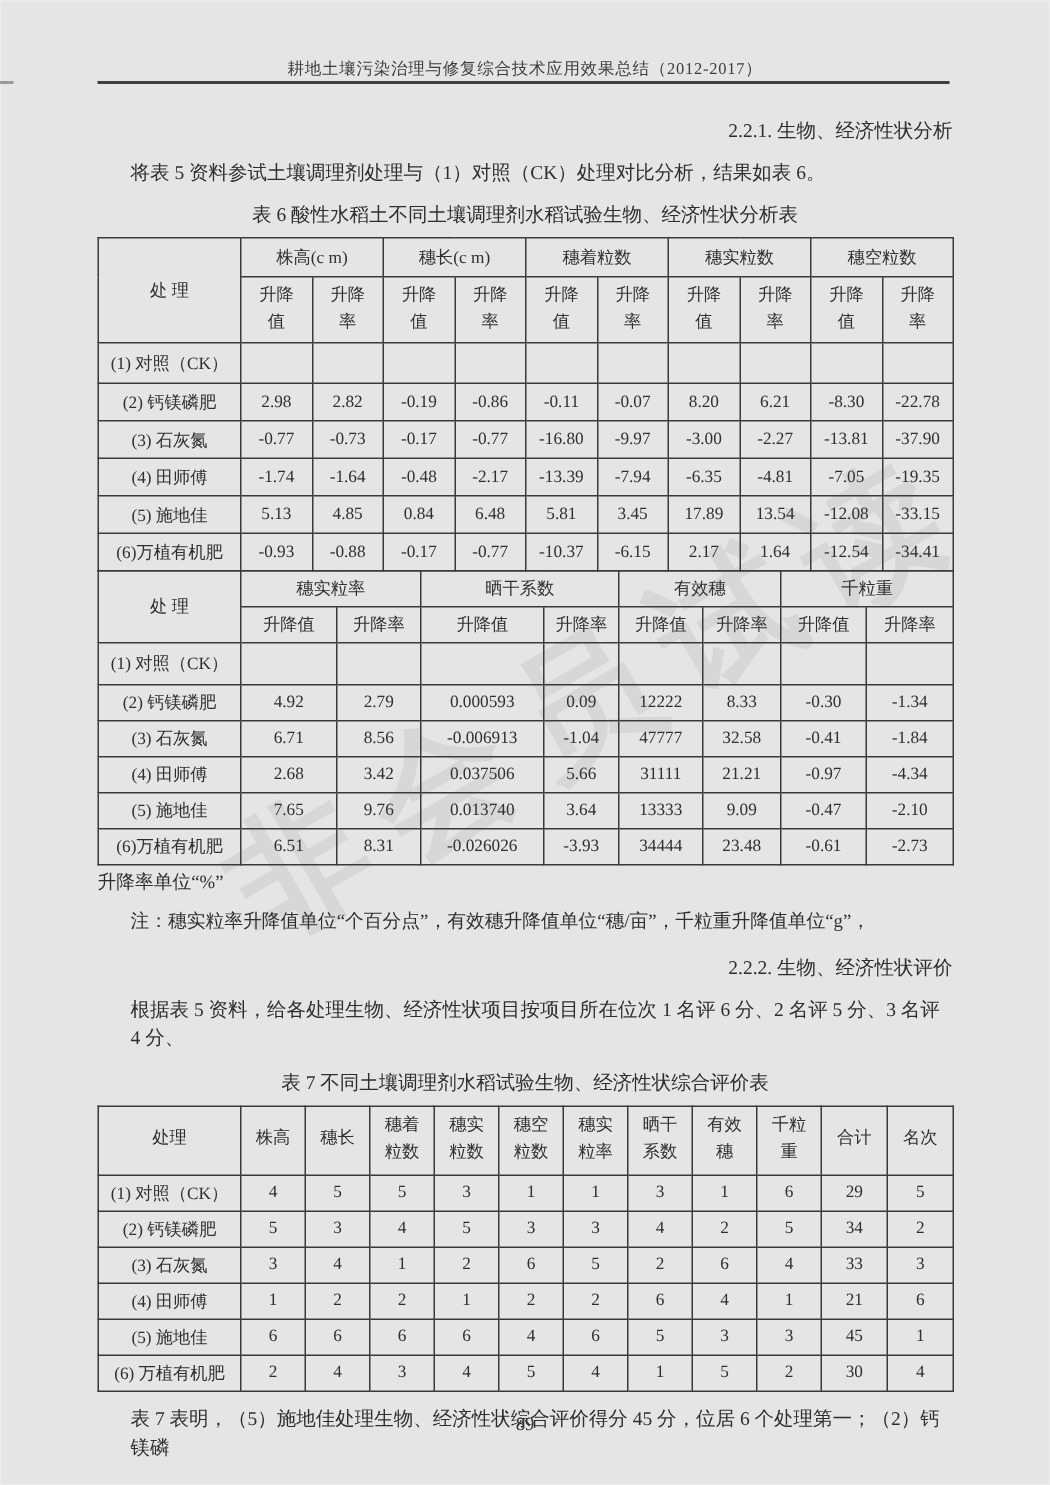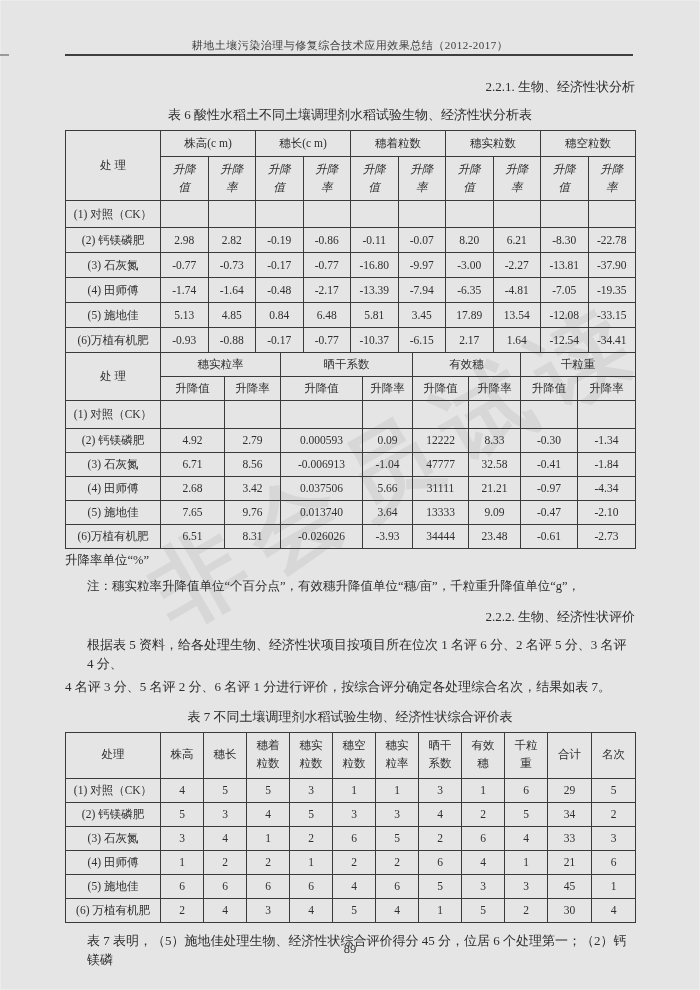--- a/index.html
+++ b/index.html
@@ -18,21 +18,21 @@
   .sec-heading{font-size:13px;margin:8px 0 0 0;padding-left:22px;color:#2e2e2e;text-align:right;}
   .para{font-size:13px;margin:9px 0 0 0;line-height:19px;color:#2e2e2e;}
   .indent{padding-left:22px;}
   .tbl-title{text-align:center;font-size:13px;margin:10px 0 6px 0;color:#2e2e2e;}
   table{border-collapse:collapse;table-layout:fixed;width:570px;font-size:11.5px;color:#2f2f2f;
         border:1.5px solid #3a3a3a;}
   th,td{border:1px solid #3a3a3a;text-align:center;vertical-align:middle;padding:0 1px;
         font-weight:normal;overflow:hidden;}
   .pre{white-space:pre-line;line-height:1.55;}
   #table6a thead tr:nth-child(1){height:26px;}
-  #table6a thead tr:nth-child(2){height:44px;font-style:italic;}
+  #table6a thead tr:nth-child(2){height:44px;}
   #table6a tbody tr{height:25px;}
   #table6a tbody tr:first-child{height:27px;}
   #table6b{margin-top:-1.5px;}
   #table6b thead tr{height:24px;}
   #table6b tbody tr{height:24px;}
   #table6b tbody tr:first-child{height:28px;}
   #table7 thead tr{height:46px;}
   #table7 tbody tr{height:24px;}
   .note{font-size:12.5px;margin-top:7px;line-height:19px;color:#2e2e2e;}
   .page-number{position:absolute;bottom:33px;left:0;width:700px;text-align:center;
@@ -50,20 +50,21 @@
 
   <div class="doc-header">耕地土壤污染治理与修复综合技术应用效果总结（2012-2017）</div>
   <div class="header-rule"></div>
   <div class="edge-tick"></div>
 
   <div class="watermark">非会员试读</div>
 
   <div class="content">
 
     <div class="sec-heading">2.2.1. 生物、经济性状分析</div>
+    <div class="para indent">将表 5 资料参试土壤调理剂处理与（1）对照（CK）处理对比分析，结果如表 6。</div>
 
     <div class="tbl-title">表 6  酸性水稻土不同土壤调理剂水稻试验生物、经济性状分析表</div>
 
     <table id="table6a">
         <colgroup>
           <col style="width: 95px;">
           <col style="width: 47.5px;">
           <col style="width: 47.5px;">
           <col style="width: 47.5px;">
           <col style="width: 47.5px;">
@@ -286,21 +287,20 @@
             <td>-2.73</td>
           </tr>
         </tbody>
       </table>
 
     <div class="note" style="margin-top:2px;">升降率单位“%”</div>
     <div class="note indent">注：穗实粒率升降值单位“个百分点”，有效穗升降值单位“穗/亩”，千粒重升降值单位“g”，</div>
 
     <div class="sec-heading" style="margin-top:12px;">2.2.2. 生物、经济性状评价</div>
     <div class="para indent">根据表 5 资料，给各处理生物、经济性状项目按项目所在位次 1 名评 6 分、2 名评 5 分、3 名评 4 分、</div>
-    <div class="para" style="margin-top:4px;">4 名评 3 分、5 名评 2 分、6 名评 1 分进行评价，按综合评分确定各处理综合名次，结果如表 7。</div>
 
     <div class="tbl-title" style="margin-top:12px;">表 7  不同土壤调理剂水稻试验生物、经济性状综合评价表</div>
 
     <table id="table7">
         <colgroup>
           <col style="width: 95px;">
           <col style="width: 43px;">
           <col style="width: 43px;">
           <col style="width: 43px;">
           <col style="width: 43px;">

